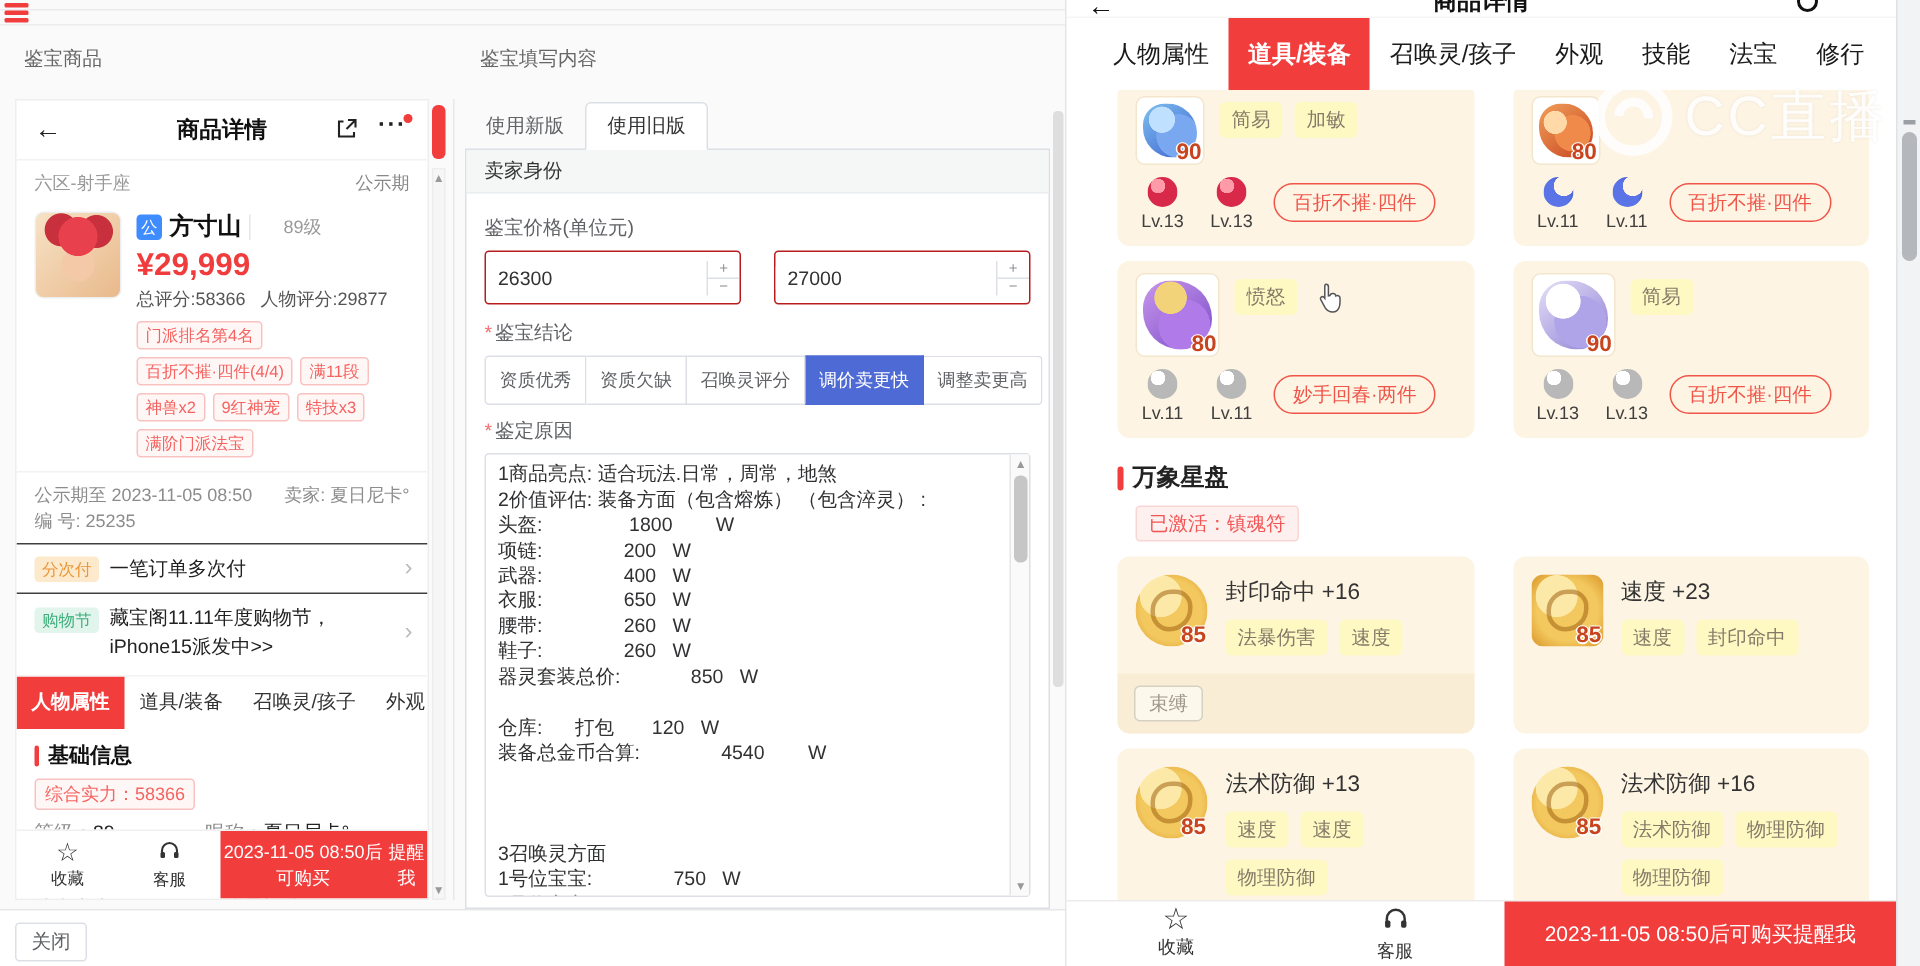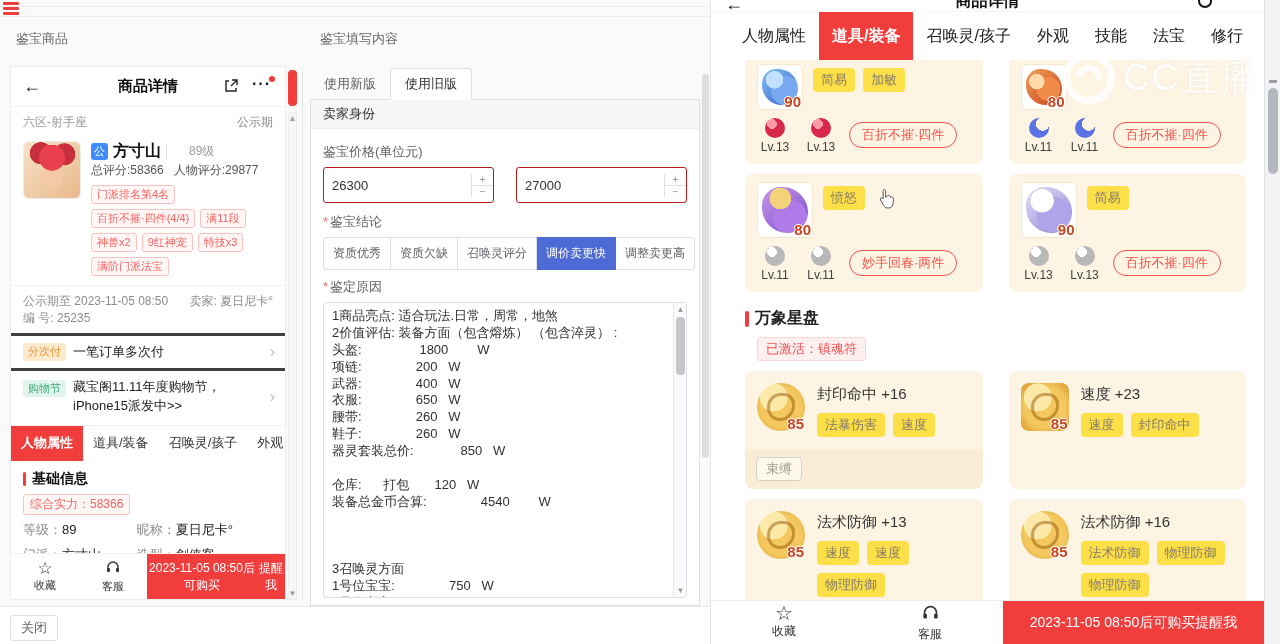--- a/index.html
+++ b/index.html
@@ -33,21 +33,21 @@
   .name-row { display:flex; align-items:center; gap:5px; }
   .fair-badge { background:#3f8cff; color:#fff; font-size:11px; border-radius:3px; padding:1px 3px; }
   .char-name { font-size:16px; font-weight:bold; color:#111; }
   .char-grade { font-size:12px; color:#9a9a9a; border-left:1px solid #e5e5e5; padding-left:22px; }
   .price { color:#f03c3c; font-size:21px; font-weight:bold; margin:3px 0 2px; }
   .scores { font-size:12px; color:#555; display:flex; gap:10px; }
   .tag-wrap { display:flex; flex-wrap:wrap; gap:5px; margin-top:6px; }
   .rtag { font-size:11px; color:#f56360; border:1px solid #f8c2c0; background:#fff7f6; border-radius:3px; padding:1px 5px; white-space:nowrap; }
   .lp-pub { border-top:1px solid #f2f2f2; margin-top:9px; padding:7px 12px 6px; font-size:12px; color:#8c8c8c; }
   .lp-pub .row1 { display:flex; justify-content:space-between; }
-  .lp-row { border-top:3px solid #404040; padding:7px 12px; display:flex; gap:7px; font-size:13px; color:#222; position:relative; }
+  .lp-row { border-top:1px solid #404040; padding:7px 12px; display:flex; align-items:center; gap:7px; font-size:13px; color:#222; position:relative; }
   .obadge { background:#fdeacc; color:#e8963a; font-size:11px; border-radius:3px; padding:1px 5px; flex:0 0 auto; }
   .gbadge { background:#e2f5ec; color:#3fae7c; font-size:11px; border-radius:3px; padding:1px 5px; flex:0 0 auto; align-self:flex-start; margin-top:2px; }
   .chev { position:absolute; right:10px; top:50%; transform:translateY(-50%); color:#bbb; font-size:16px; }
   .fest-text { line-height:1.45; padding-right:14px; }
   .lp-tabs { display:flex; border-top:1px solid #f2f2f2; margin-top:2px; height:36px; align-items:stretch; overflow:hidden; white-space:nowrap; }
   .lp-tab { display:flex; align-items:center; padding:0 10px; font-size:13px; color:#333; flex:0 0 auto; }
   .lp-tab.active { background:#f23d3d; color:#fff; font-weight:bold; }
   .sec-head { display:flex; align-items:center; gap:6px; padding:9px 12px 3px; }
   .sec-bar { width:3px; height:14px; background:#f23d3d; border-radius:2px; }
   .sec-title { font-size:14px; font-weight:bold; color:#111; }
@@ -113,21 +113,21 @@
   .grid2 { display:grid; grid-template-columns:1fr 1fr; gap:10px 26px; }
   .ecard { background:#fdf4e3; border-radius:8px; padding:8px 12px 10px; }
   .e-top { display:flex; gap:10px; align-items:flex-start; }
   .tile { width:46px; height:46px; background:#fff; border:1px solid #f3e6cc; border-radius:6px; position:relative; flex:0 0 46px; }
   .tile .blob { position:absolute; inset:4px; border-radius:40% 55% 45% 55%; }
   .blob.b-blue { background:radial-gradient(circle at 35% 30%,#bfe0ff 0 25%,transparent 26%),radial-gradient(circle at 65% 60%,#7aa8f0 0 45%,transparent 46%),linear-gradient(140deg,#7fc0ef,#3a5fd0); }
   .blob.b-coral { background:radial-gradient(circle at 30% 35%,#ffd9a8 0 22%,transparent 23%),radial-gradient(circle at 62% 55%,#f08a4a 0 40%,transparent 41%),linear-gradient(140deg,#f0a05a,#c8431f); }
   .blob.b-purplegold { background:radial-gradient(circle at 40% 25%,#f2d37a 0 24%,transparent 25%),radial-gradient(circle at 60% 65%,#b07ae8 0 42%,transparent 43%),linear-gradient(140deg,#c897ec,#7a4cc8); }
   .blob.b-lavender { background:radial-gradient(circle at 35% 30%,#ffffff 0 26%,transparent 27%),radial-gradient(circle at 60% 60%,#b0a4e8 0 44%,transparent 45%),linear-gradient(140deg,#e6e0f8,#8d7fd4); }
   .lv-num { position:absolute; right:1px; bottom:-1px; font-size:15px; font-weight:bold; color:#c8441e; text-shadow:-1px 0 #fff,1px 0 #fff,0 -1px #fff,0 1px #fff; }
-  .chip { background:#fde047; color:#857a68; font-size:13px; border-radius:4px; padding:3px 8px; white-space:nowrap; }
+  .chip { background:#fef9c3; color:#857a68; font-size:13px; border-radius:4px; padding:3px 8px; white-space:nowrap; }
   .chip-row { display:flex; gap:8px; flex-wrap:wrap; padding-top:4px; }
   .e-bottom { display:flex; align-items:flex-end; gap:10px; margin-top:8px; }
   .gem-col { display:flex; flex-direction:column; align-items:center; width:36px; }
   .gem { width:20px; height:20px; border-radius:50%; }
   .gem.red { background:radial-gradient(circle at 35% 30%,#ff9aa8 0 25%,transparent 26%),radial-gradient(circle,#d8294a 0 70%,#9a1030 100%); }
   .gem.blue { background:radial-gradient(circle at 68% 30%,#fdf4e3 0 34%,transparent 35%),radial-gradient(circle at 42% 58%,#5a74e8 0 55%,#2a3fae 100%); }
   .gem.gray { background:radial-gradient(circle at 35% 30%,#ffffff 0 25%,transparent 26%),radial-gradient(circle,#b8b8b8 0 70%,#8a8a8a 100%); }
   .gem-lab { font-size:12px; color:#3f3f3f; margin-top:2px; }
   .pill { border:1px solid #f0554a; color:#f0554a; font-size:13px; border-radius:999px; padding:3px 12px; white-space:nowrap; margin-bottom:6px; }
   .astro-head { margin:16px 0 0; }
@@ -190,20 +190,21 @@
     <span class="phase">公示期</span>
   </div>
   <div class="lp-prod">
     <div class="avatar"></div>
     <div class="lp-prod-info">
       <div class="name-row">
         <span class="fair-badge">公</span>
         <span class="char-name">方寸山</span>
         <span class="char-grade">89级</span>
       </div>
+      <div class="price">¥29,999</div>
       <div class="scores">
         <span>总评分:58366</span>
         <span>人物评分:29877</span>
       </div>
       <div class="tag-wrap">
         <span class="rtag">门派排名第4名</span>
         <span class="rtag">百折不摧·四件(4/4)</span>
         <span class="rtag">满11段</span>
         <span class="rtag">神兽x2</span>
         <span class="rtag">9红神宠</span>

